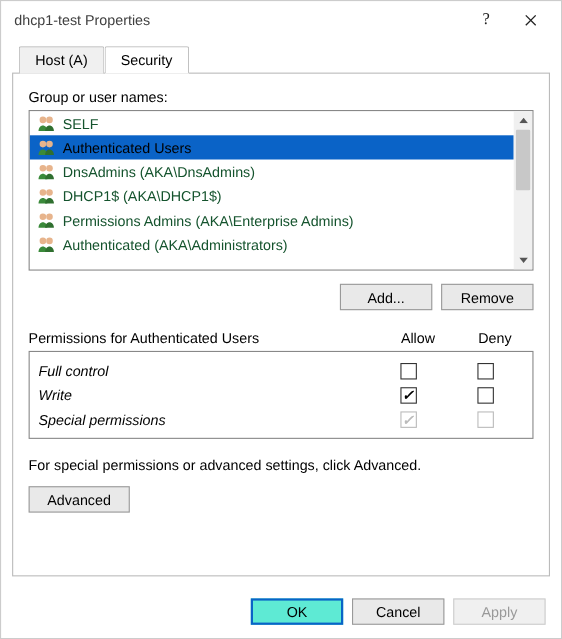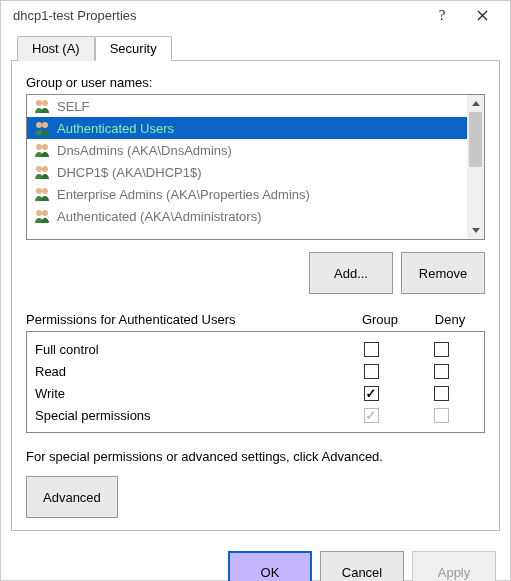--- a/index.html
+++ b/index.html
@@ -40,23 +40,23 @@
     background: #fff;
   }
   .label { margin: 2px 0 4px 0; }
   .listbox {
     border: 1px solid #888; height: 146px; position: relative;
     overflow: hidden; background: #fff;
   }
   .list-inner { position: absolute; inset: 0 17px 0 0; }
   .list-item {
     display: flex; align-items: center; height: 22px;
-    padding: 0 6px; gap: 6px; font-size: 13px; color: #737373;
-  }
-  .list-item.selected { background: #0a63c7; color: #86efac; }
+    padding: 0 6px; gap: 6px; font-size: 13px; color: #14532d;
+  }
+  .list-item.selected { background: #0a63c7; color: #000000; }
   .user-icon {
     width: 18px; height: 16px; flex-shrink: 0;
   }
   .user-icon svg { display: block; }
   .scrollbar {
     position: absolute; right: 0; top: 0; bottom: 0; width: 17px;
     background: #f0f0f0; display: flex; flex-direction: column;
   }
   .scroll-btn {
     height: 17px; display: flex; align-items: center;
@@ -65,35 +65,35 @@
   .scroll-track { flex: 1; position: relative; }
   .scroll-thumb {
     position: absolute; left: 2px; right: 2px; top: 0; height: 55px;
     background: #c8c8c8; border-radius: 1px;
   }
   .btnrow {
     display: flex; justify-content: flex-end; gap: 8px;
     margin: 12px 0 18px 0;
   }
   .btn {
-    min-width: 84px; height: 42px; border: 1px solid #999;
+    min-width: 84px; height: 24px; border: 1px solid #999;
     background: #e9e9e9; font-size: 13px; padding: 0 16px;
     display: inline-flex; align-items: center; justify-content: center;
   }
-  .btn.primary { border: 2px solid #0a63c7; background: #c4b5fd; }
+  .btn.primary { border: 2px solid #0a63c7; background: #5eead4; }
   .btn.disabled { color: #999; border-color: #ccc; background: #f0f0f0; }
   .perm-header {
     display: flex; align-items: center; margin-bottom: 4px;
   }
   .perm-header .h1 { flex: 1; }
   .perm-header .hcol {
     width: 70px; text-align: center;
   }
   .perm-box {
-    border: 1px solid #888; padding: 6px 8px;
+    border: 1px solid #888; padding: 6px 8px; font-style: italic;
   }
   .perm-row {
     display: flex; align-items: center; height: 22px;
   }
   .perm-row .pname { flex: 1; }
   .perm-row .pcol {
     width: 70px; display: flex; justify-content: center;
   }
   .chk {
     width: 15px; height: 15px; border: 1px solid #333;
@@ -187,21 +187,21 @@
           </div>
           <div class="list-item">
             <span class="user-icon">
               <svg viewBox="0 0 18 16">
                   <circle cx="6" cy="5" r="3" fill="#e7b48c"></circle>
                   <circle cx="12" cy="5" r="3" fill="#e7b48c"></circle>
                   <path d="M2 15c0-3 2-5 4-5s4 2 4 5" fill="#3a8a3a"></path>
                   <path d="M8 15c0-3 2-5 4-5s4 2 4 5" fill="#2f6f2f"></path>
                 </svg>
             </span>
-            <span>Enterprise Admins (AKA\Properties Admins)</span>
+            <span>Permissions Admins (AKA\Enterprise Admins)</span>
           </div>
           <div class="list-item">
             <span class="user-icon">
               <svg viewBox="0 0 18 16">
                   <circle cx="6" cy="5" r="3" fill="#e7b48c"></circle>
                   <circle cx="12" cy="5" r="3" fill="#e7b48c"></circle>
                   <path d="M2 15c0-3 2-5 4-5s4 2 4 5" fill="#3a8a3a"></path>
                   <path d="M8 15c0-3 2-5 4-5s4 2 4 5" fill="#2f6f2f"></path>
                 </svg>
             </span>
@@ -225,36 +225,27 @@
         </div>
       </div>
 
       <div class="btnrow">
         <div class="btn">Add...</div>
         <div class="btn">Remove</div>
       </div>
 
       <div class="perm-header">
         <span class="h1">Permissions for Authenticated Users</span>
-        <span class="hcol">Group</span>
+        <span class="hcol">Allow</span>
         <span class="hcol">Deny</span>
       </div>
 
       <div class="perm-box">
         <div class="perm-row">
           <span class="pname">Full control</span>
-          <span class="pcol">
-              <span class="chk"></span>
-            </span>
-          <span class="pcol">
-              <span class="chk"></span>
-            </span>
-        </div>
-        <div class="perm-row">
-          <span class="pname">Read</span>
           <span class="pcol">
               <span class="chk"></span>
             </span>
           <span class="pcol">
               <span class="chk"></span>
             </span>
         </div>
         <div class="perm-row">
           <span class="pname">Write</span>
           <span class="pcol">

